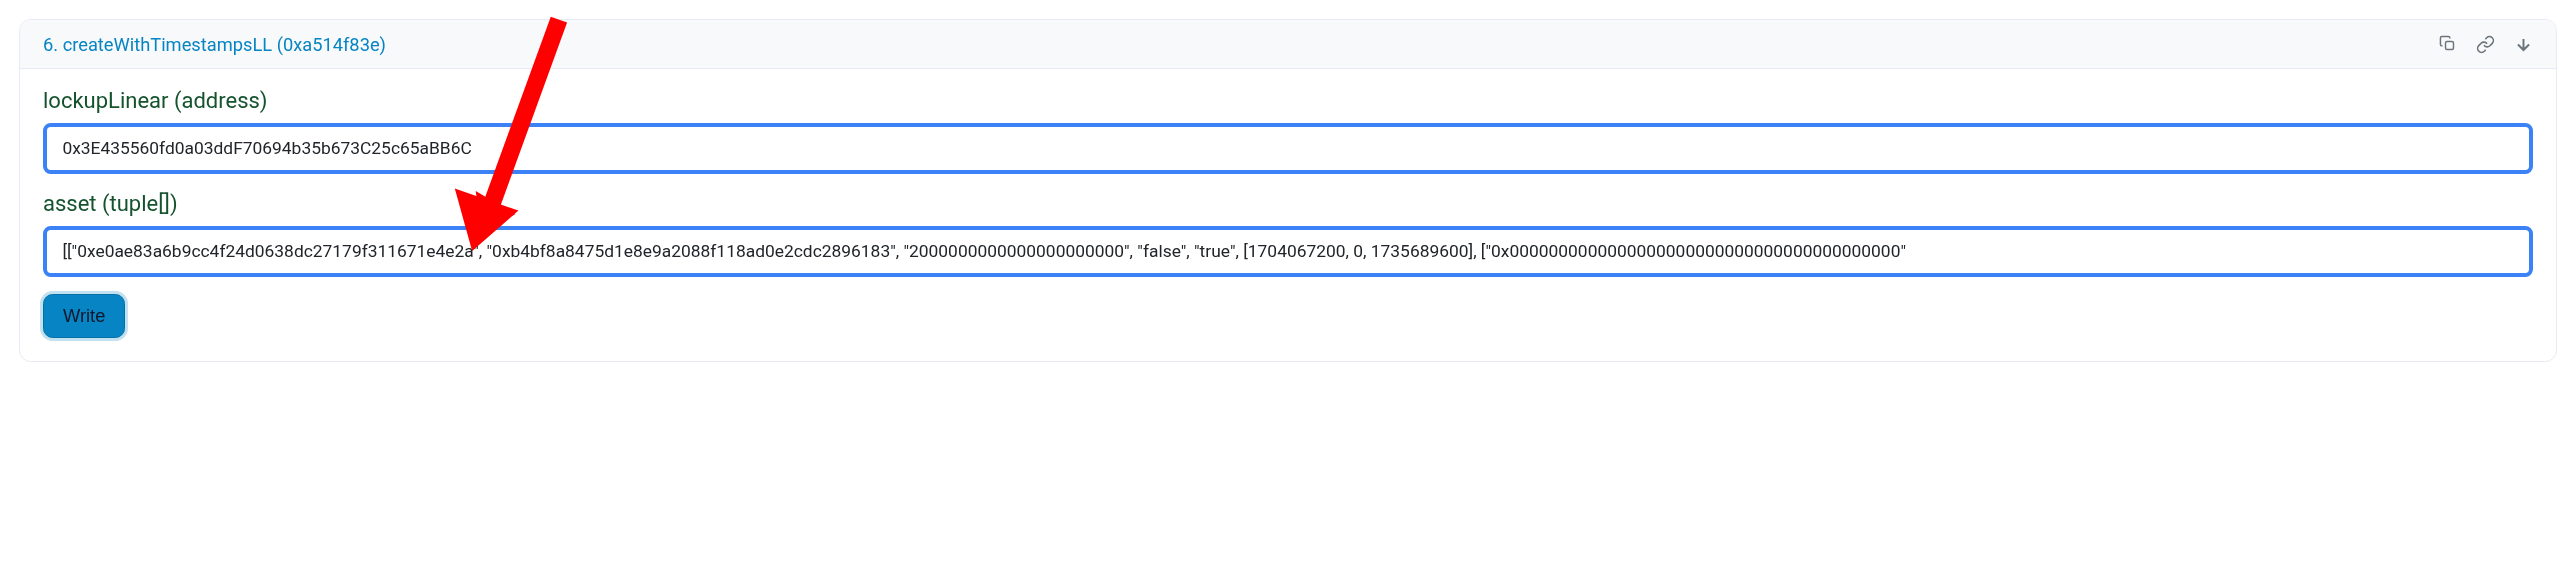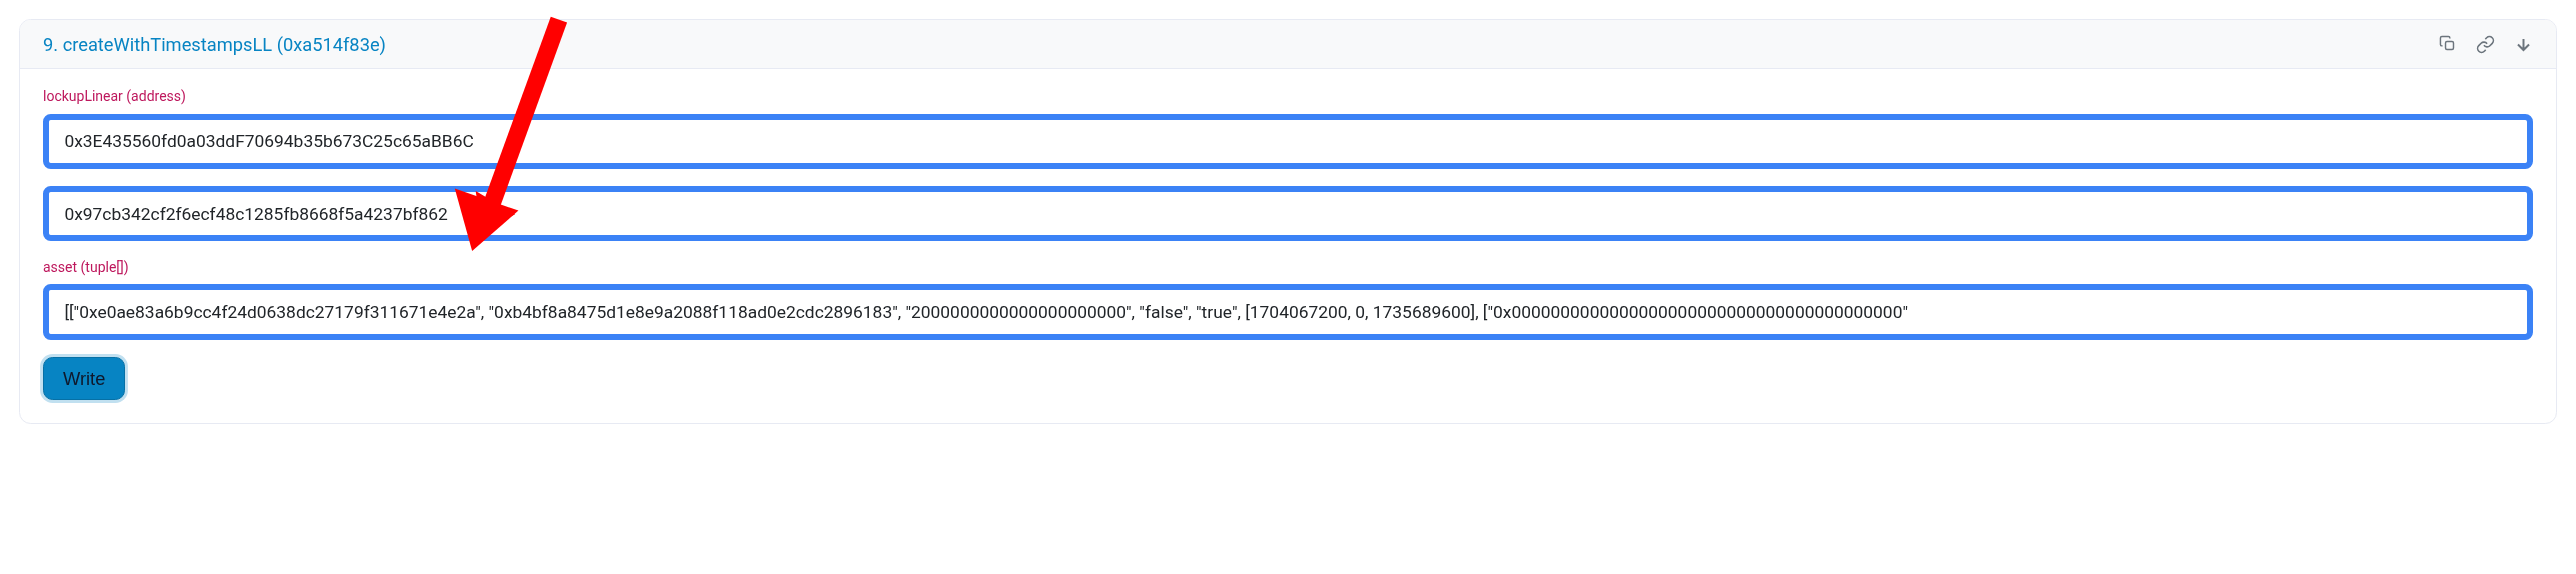--- a/index.html
+++ b/index.html
@@ -46,29 +46,29 @@
       align-items: center;
       justify-content: center;
     }
     .panel-body {
       padding: 19px 23px 23px 23px;
     }
     .field-group {
       margin-bottom: 17.4px;
     }
     .field-label {
-      font-size: 14px;
-      color: #be185d;
+      font-size: 22px;
+      color: #14532d;
       margin-bottom: 9.6px;
       display: block;
     }
     .field-input {
       width: 100%;
       padding: 11.6px 15.4px;
-      border: 6px solid #3b82f6;
+      border: 4px solid #3b82f6;
       border-radius: 7.7px;
       font-size: 17.4px;
       color: #212529;
       font-family: inherit;
       background: #fff;
     }
     .write-button {
       background: #0784c3;
       color: #0f172a;
       border: 1.9px solid #0670a6;
@@ -85,21 +85,21 @@
       left: 443px;
       pointer-events: none;
       z-index: 10;
     }
   </style>
 </head>
 <body>
 
 <div class="panel">
   <div class="panel-header">
-    <div class="panel-title">9. createWithTimestampsLL (0xa514f83e)</div>
+    <div class="panel-title">6. createWithTimestampsLL (0xa514f83e)</div>
     <div class="header-icons">
       <div class="header-icon">
         <svg width="17.4" height="17.4" viewBox="0 0 24 24" fill="none" stroke="currentColor" stroke-width="2">
           <rect x="9" y="9" width="11" height="11" rx="2"></rect>
           <path d="M5 15H4a2 2 0 0 1-2-2V4a2 2 0 0 1 2-2h9a2 2 0 0 1 2 2v1"></path>
         </svg>
       </div>
       <div class="header-icon">
         <svg width="19" height="19" viewBox="0 0 24 24" fill="none" stroke="currentColor" stroke-width="2">
           <path d="M10 13a5 5 0 0 0 7.54.54l3-3a5 5 0 0 0-7.07-7.07l-1.72 1.71"></path>
@@ -112,21 +112,20 @@
         </svg>
       </div>
     </div>
   </div>
   <div class="panel-body">
     <div class="field-group">
       <label class="field-label">lockupLinear (address)</label>
       <input type="text" class="field-input" value="0x3E435560fd0a03ddF70694b35b673C25c65aBB6C" style="">
     </div>
     <div class="field-group">
-      <input type="text" class="field-input" value="0x97cb342cf2f6ecf48c1285fb8668f5a4237bf862" style="">
     </div>
     <div class="field-group">
       <label class="field-label">asset (tuple[])</label>
       <input type="text" class="field-input" value="[[&quot;0xe0ae83a6b9cc4f24d0638dc27179f311671e4e2a&quot;, &quot;0xb4bf8a8475d1e8e9a2088f118ad0e2cdc2896183&quot;, &quot;2000000000000000000000&quot;, &quot;false&quot;, &quot;true&quot;, [1704067200, 0, 1735689600], [&quot;0x0000000000000000000000000000000000000000&quot;" style="">
     </div>
     <button class="write-button">Write</button>
   </div>
 </div>
 
 <svg class="arrow-overlay" width="174" height="270" viewBox="0 0 180 280">

